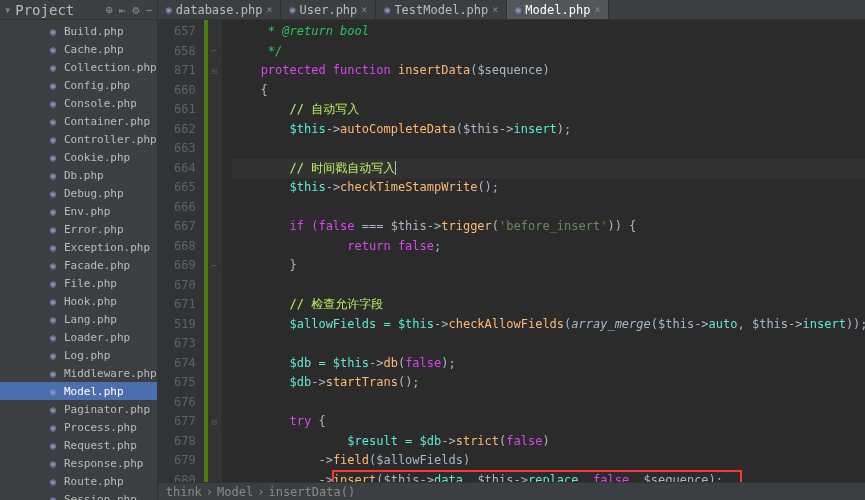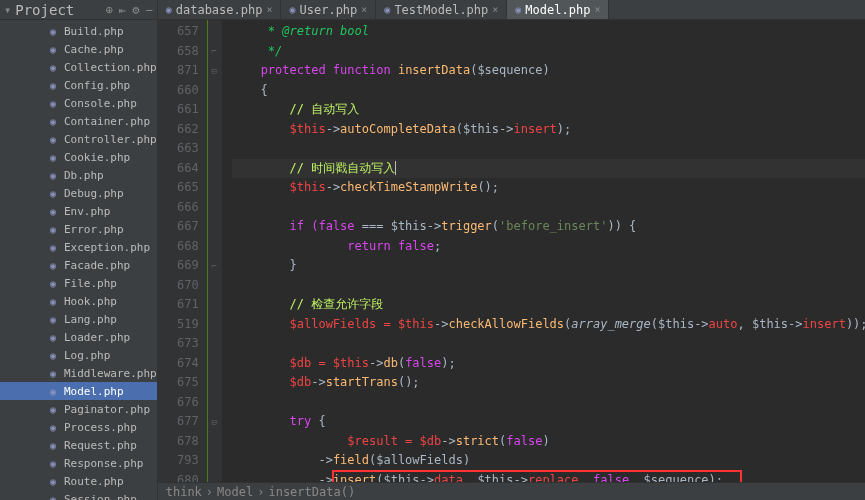--- a/index.html
+++ b/index.html
@@ -14,29 +14,29 @@
 .tree-item{display:flex;align-items:center;height:18px;padding-left:46px;cursor:pointer;color:#bbb;font-size:11px}
 .tree-item.selected{background:#4b6eaf;color:#fff}
 .tree-icon{width:14px;height:14px;margin-right:4px;display:inline-flex;align-items:center;justify-content:center;font-size:10px}
 .php-icon{color:#8993be}
 .main{flex:1;display:flex;flex-direction:column;background:#2b2b2b}
 .tabs{display:flex;height:20px;background:#3c3f41;border-bottom:1px solid #323232}
 .tab{display:flex;align-items:center;padding:0 8px;border-right:1px solid #323232;font-size:11px;color:#bbb;cursor:pointer;gap:4px}
 .tab.active{background:#515658;color:#fff}
 .tab-close{color:#888;font-size:10px}
 .editor{flex:1;display:flex;overflow:hidden}
-.gutter{width:50px;background:#313335;text-align:right;padding:2px 8px 2px 0;color:#606366;font-size:11px;line-height:19.5px;border-right:1px solid #4d7c0f}
+.gutter{width:50px;background:#313335;text-align:right;padding:2px 8px 2px 0;color:#606366;font-size:11px;line-height:19.5px;border-right:4px solid #4d7c0f}
 .fold-col{width:14px;background:#313335;border-right:1px solid #323232;padding-top:2px}
 .fold-mark{height:19.5px;display:flex;align-items:center;justify-content:center;color:#606366;font-size:9px}
 .code{flex:1;padding:2px 0 2px 10px;font-size:12.5px;line-height:19.5px;white-space:pre;position:relative}
 .code-line{height:19.5px}
 .code-line.hl{background:#323232}
 .c-kw{color:#d946ef}
 .c-fn{color:#fdba74}
-.c-var{color:#ef4444}
+.c-var{color:#5eead4}
 .c-str{color:#6a8759}
 .c-com{color:#bef264}
 .c-doc{color:#22c55e;font-style:italic}
 .caret{border-right:1px solid #bbb}
 .redbox{position:absolute;border:2px solid #ff3333;pointer-events:none}
 .breadcrumb{height:18px;background:#3c3f41;border-top:1px solid #323232;display:flex;align-items:center;padding:0 8px;font-size:10px;color:#888;gap:4px}
 </style>
 </head>
 <body>
 
@@ -122,21 +122,21 @@
           <div>669</div>
           <div>670</div>
           <div>671</div>
           <div>519</div>
           <div>673</div>
           <div>674</div>
           <div>675</div>
           <div>676</div>
           <div>677</div>
           <div>678</div>
-          <div>793</div>
+          <div>679</div>
           <div>680</div>
         </div>
       <div class="fold-col" id="foldcol">
           <div class="fold-mark"></div>
           <div class="fold-mark">⌐</div>
           <div class="fold-mark">⊟</div>
           <div class="fold-mark"></div>
           <div class="fold-mark"></div>
           <div class="fold-mark"></div>
           <div class="fold-mark"></div>

